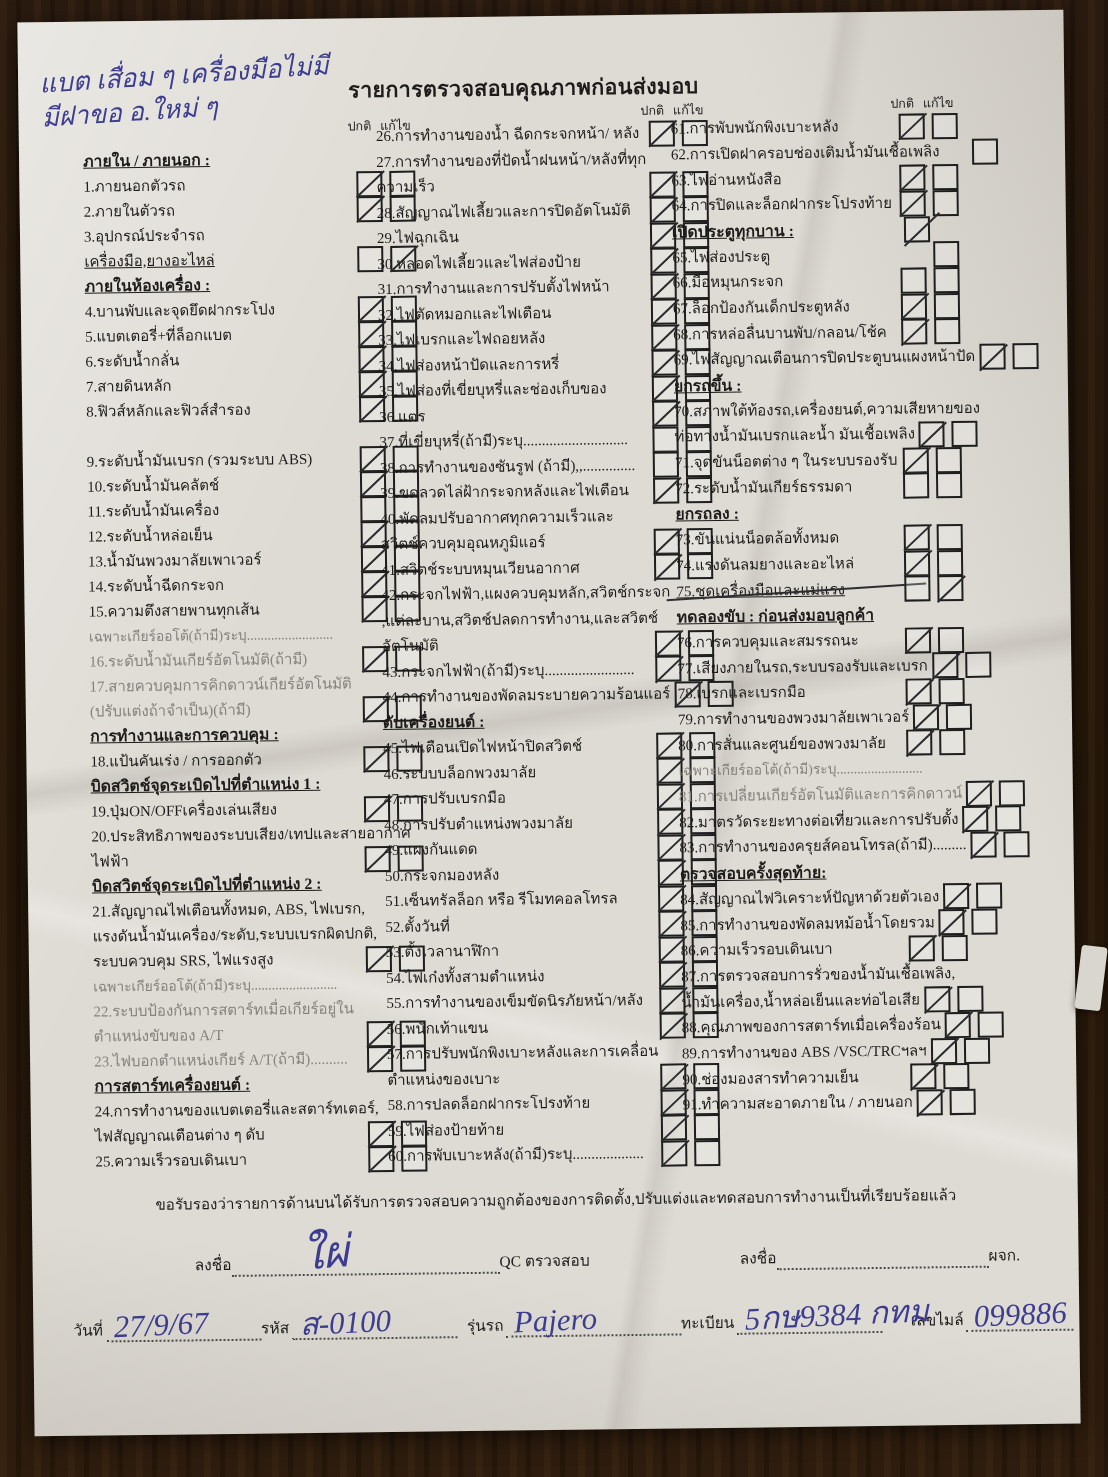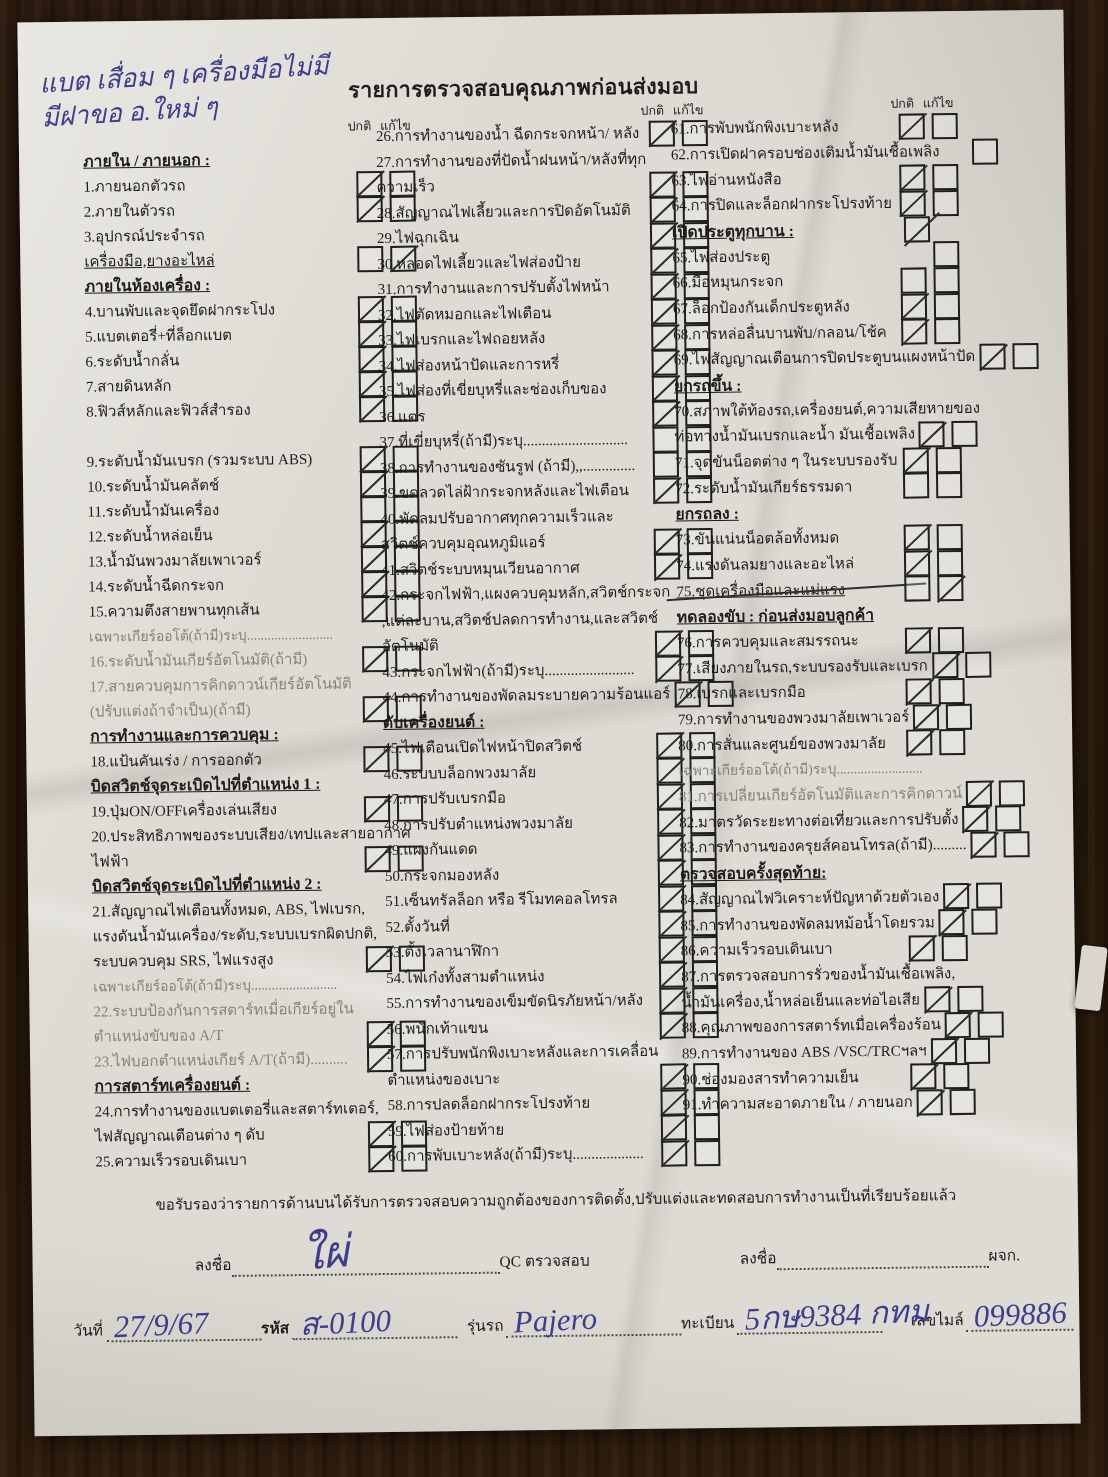--- a/index.html
+++ b/index.html
@@ -836,21 +836,21 @@
     <span>ลงชื่อ</span>
     <span class="dotline" style="width:212px;"></span>
     <span>ผจก.</span>
   </div>
 
   <div class="bottom-row">
     <span class="f-label">วันที่</span>
     <span class="dotline" style="width:160px;">
       <span class="ink">27/9/67</span>
     </span>
-    <span class="f-label" style="font-weight:bold;">รหัส</span>
+    <span class="f-label" style="">รหัส</span>
     <span class="dotline" style="width:170px;">
       <span class="ink">ส-0100</span>
     </span>
     <span class="f-label" style="margin-left:10px;text-align:right;">รุ่นรถ</span>
     <span class="dotline" style="width:180px;">
       <span class="ink">Pajero</span>
     </span>
     <span class="f-label" style="">ทะเบียน</span>
     <span class="dotline" style="width:150px;">
       <span class="ink">5กษ9384 กทม</span>

